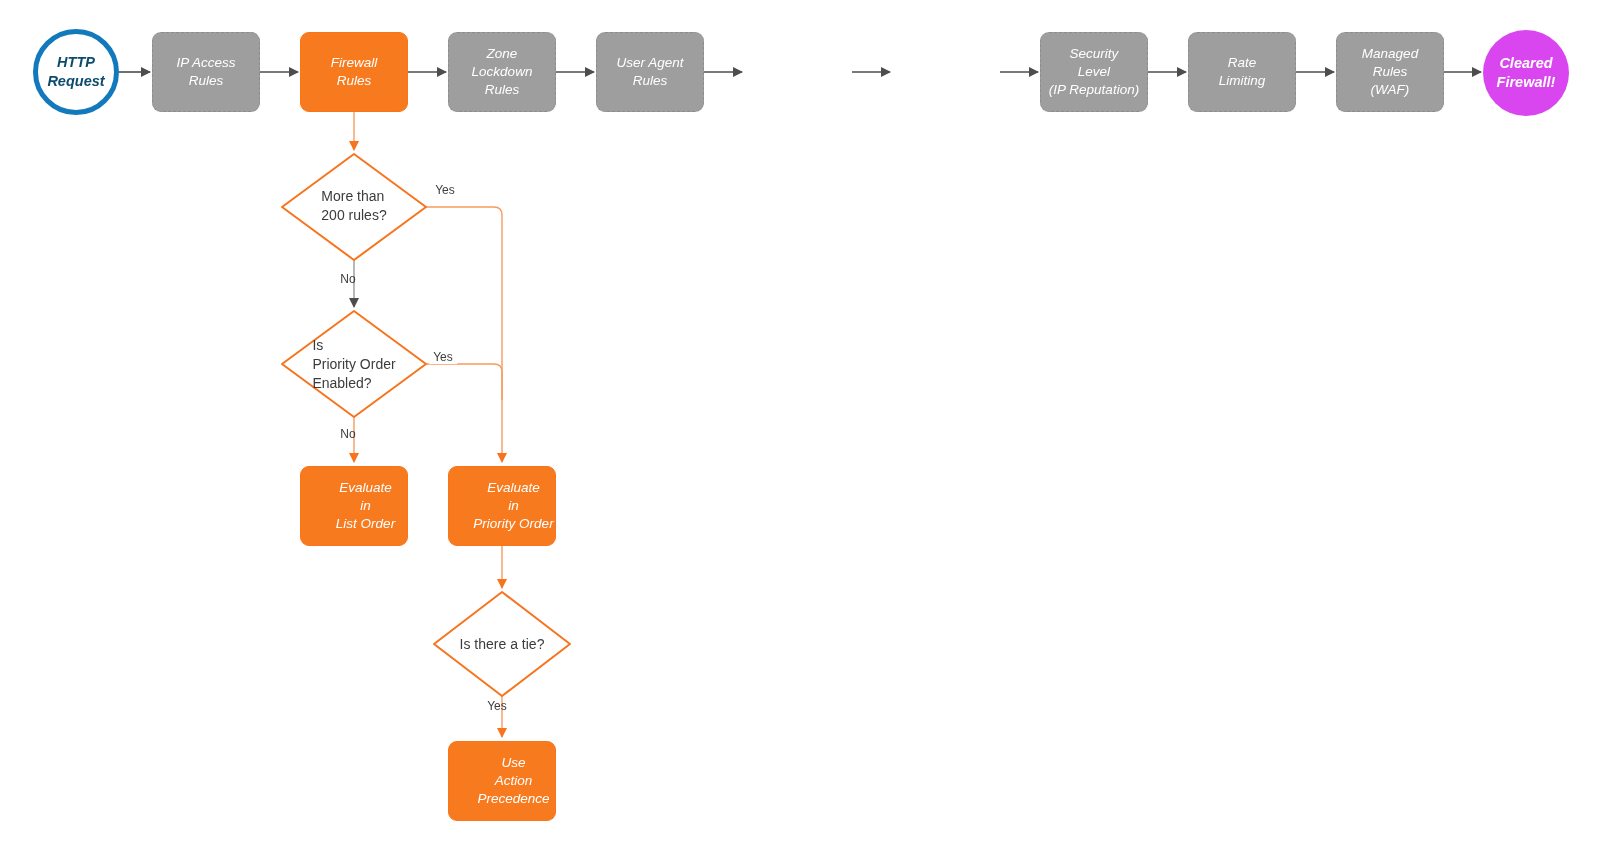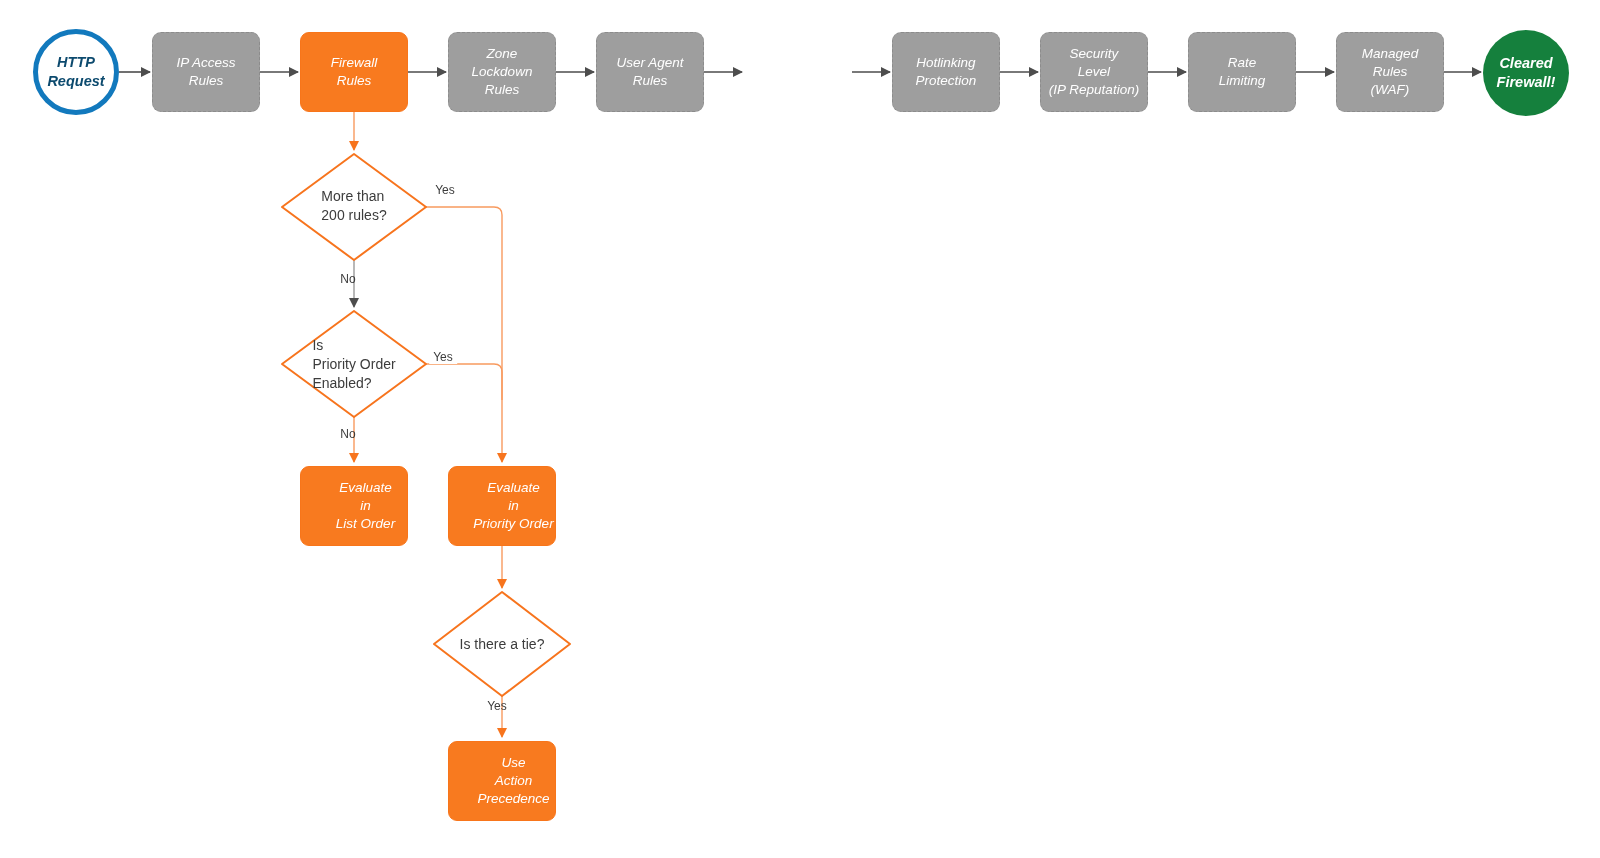--- a/index.html
+++ b/index.html
@@ -76,21 +76,21 @@
   .circle.start {
     left: 33px;
     top: 29px;
     background: #ffffff;
     border: 5px solid #1279bd;
     color: #0c4a6e;
   }
   .circle.end {
     left: 1483px;
     top: 30px;
-    background: #15803d;
+    background: #d946ef;
     color: #ffffff;
   }
   
   .diamond-label {
     position: absolute;
     transform: translate(-50%, -50%);
     text-align: left;
     color: #3c3c3c;
     font-size: 14px;
     line-height: 19px;
@@ -171,24 +171,20 @@
   </div>
   <div class="node step" style="left:448px">
     <span class="label">Zone
 Lockdown
 Rules</span>
   </div>
   <div class="node step" style="left:596px">
     <span class="label">User Agent
 Rules</span>
   </div>
-  <div class="node step" style="left:892px">
-    <span class="label">Hotlinking
-Protection</span>
-  </div>
   <div class="node step" style="left:1040px">
     <span class="label">Security
 Level
 (IP Reputation)</span>
   </div>
   <div class="node step" style="left:1188px">
     <span class="label">Rate
 Limiting</span>
   </div>
   <div class="node step" style="left:1336px">

